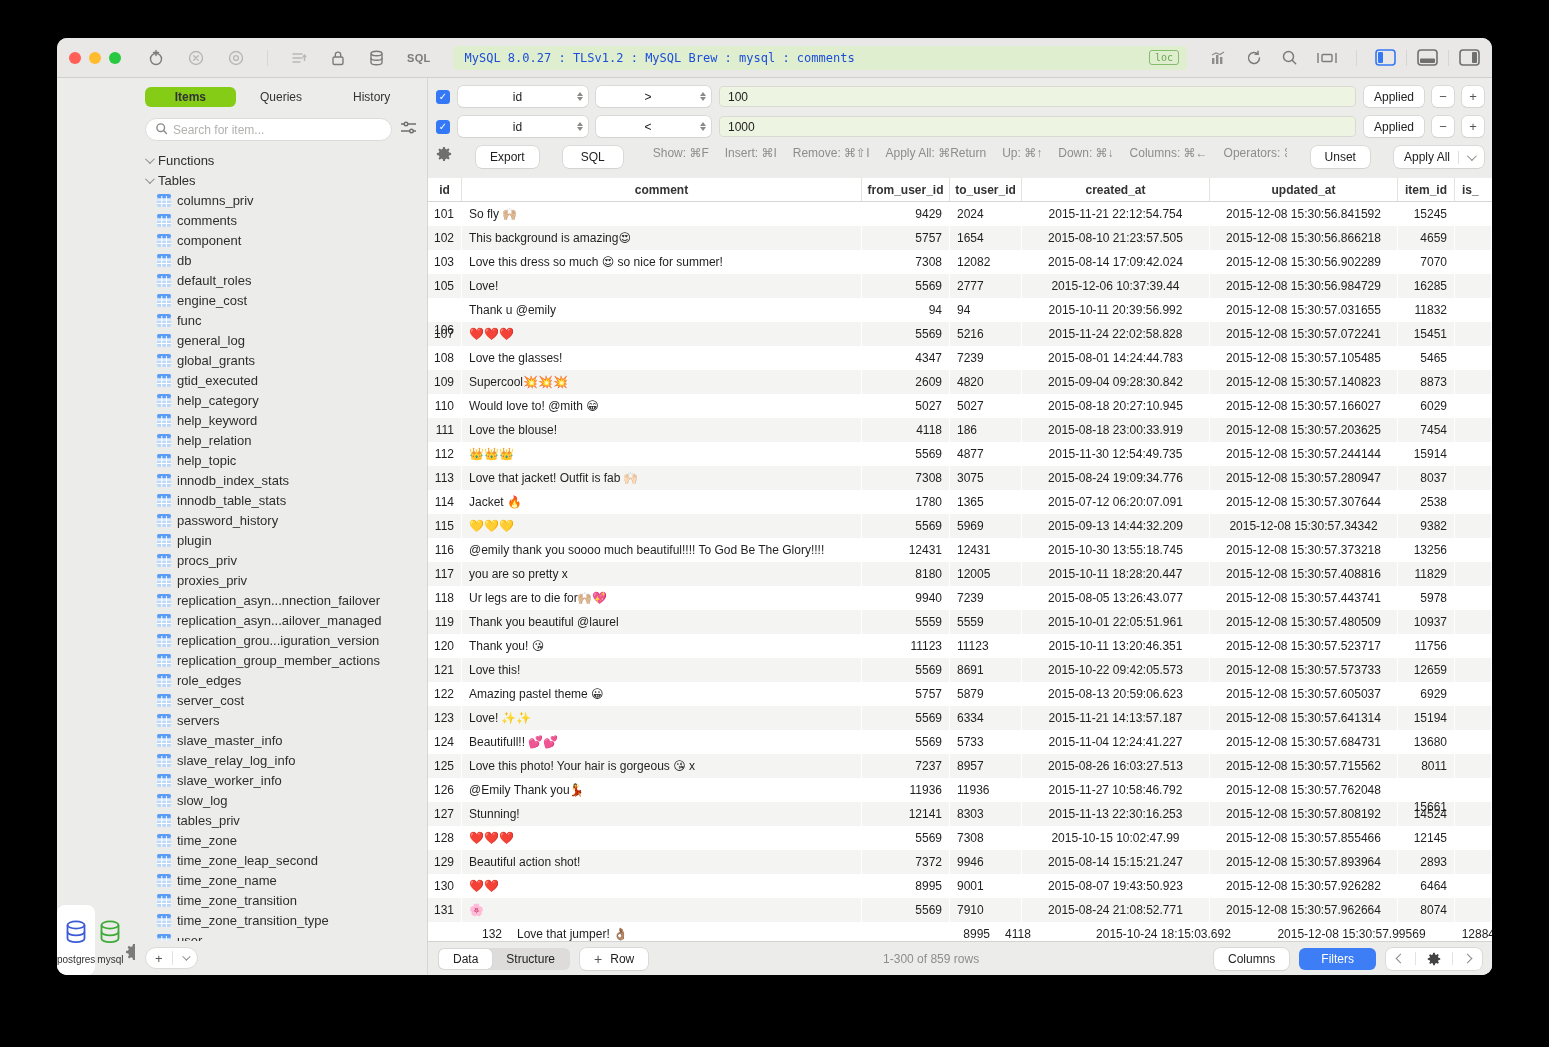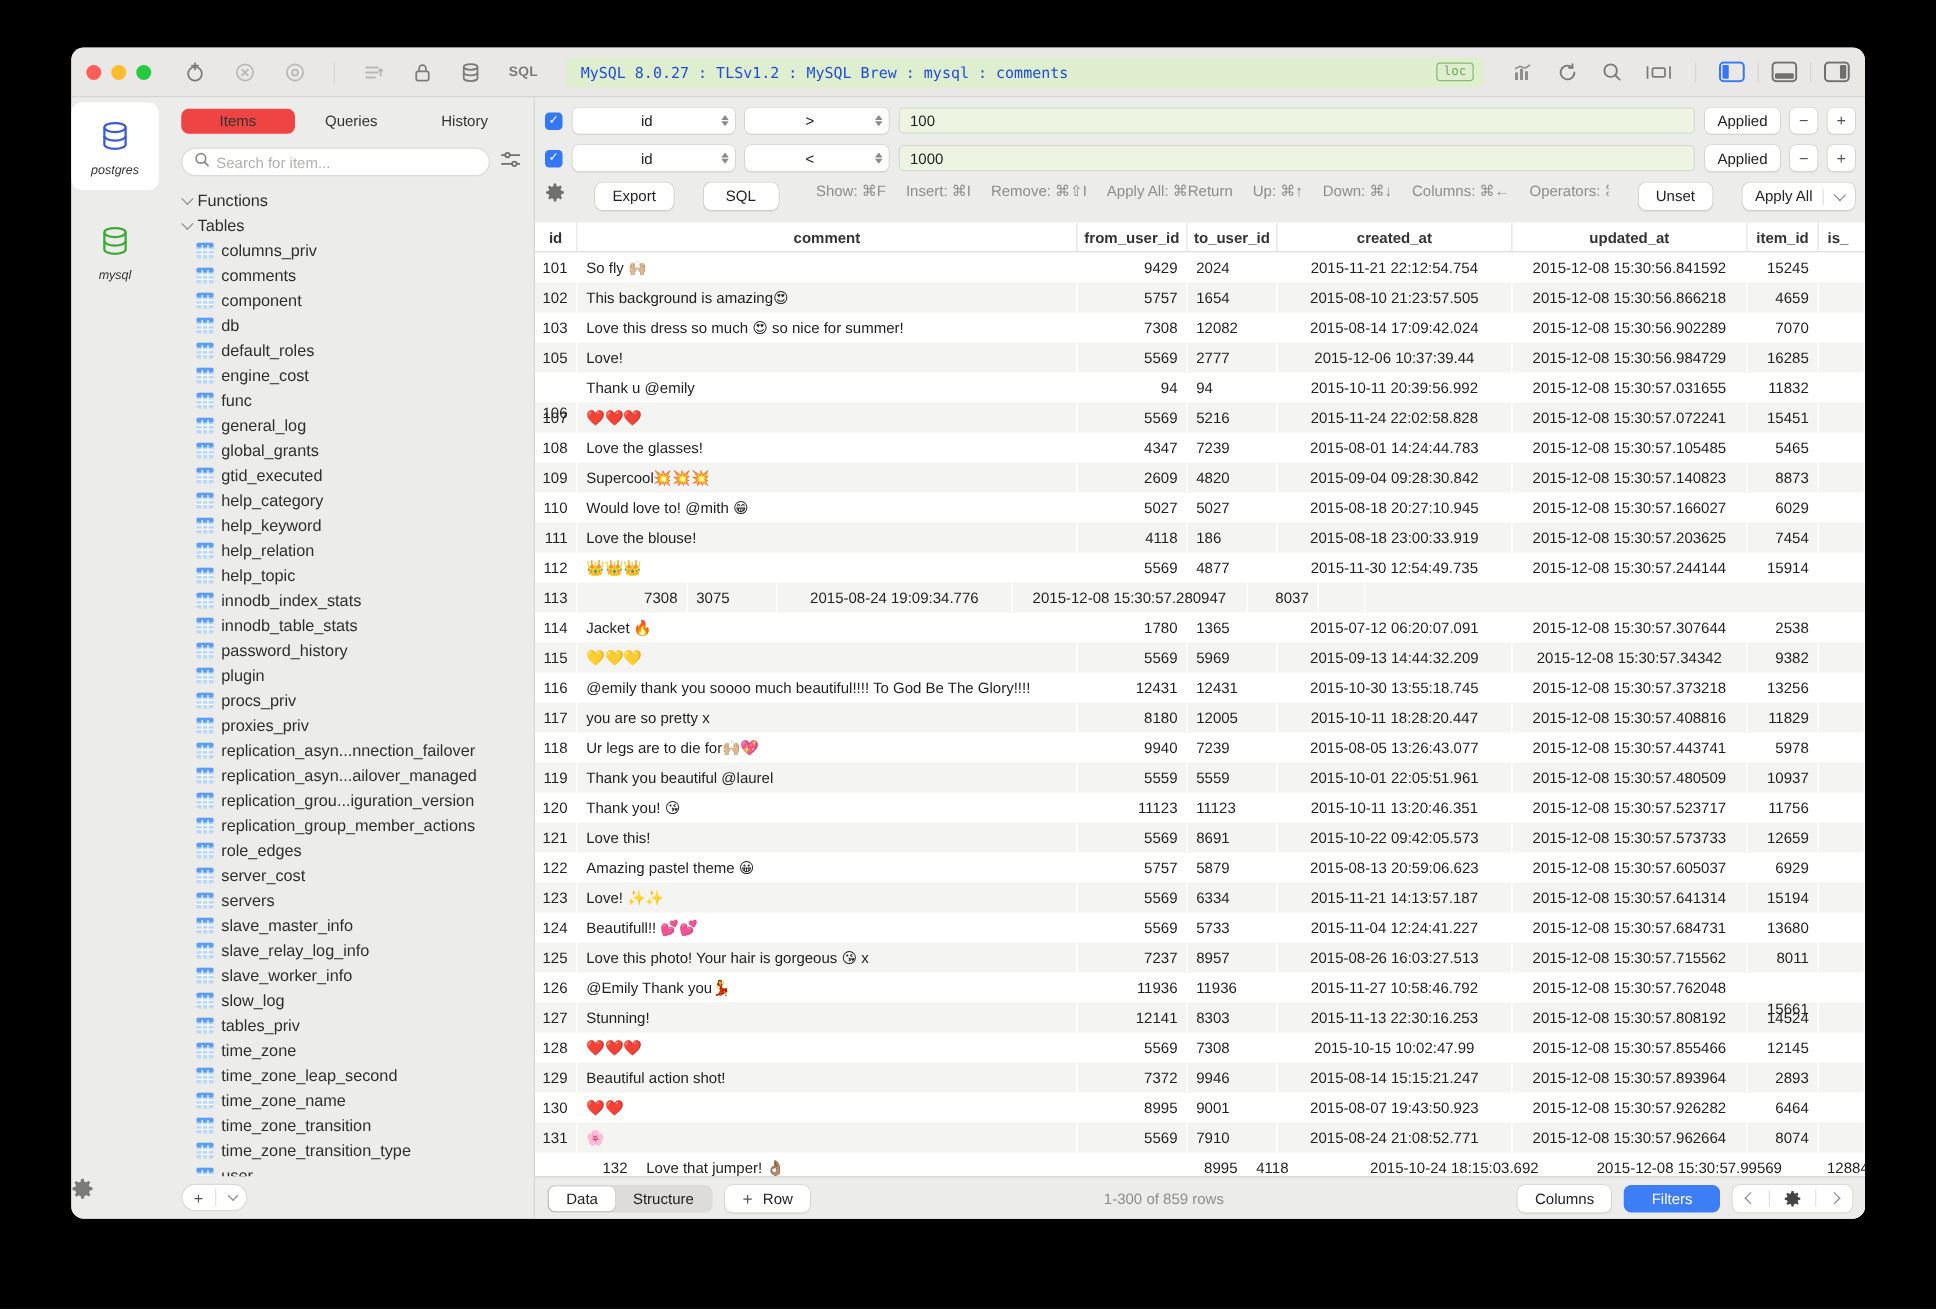--- a/index.html
+++ b/index.html
@@ -14,30 +14,30 @@
   .tb-icons svg { display:block; }
   .tb-sep { width:1px; height:16px; background:#d6d5d3; }
   .sql-label { font-size:11px; font-weight:700; color:#7b7b79; letter-spacing:.3px; }
   .title-field { flex:1; margin:0 22px 0 22px; height:24px; background:#dfeecf; border-radius:4px; display:flex; align-items:center; padding:0 8px; min-width:0; }
   .title-text { flex:1; text-align:left; font-family:"DejaVu Sans Mono","Liberation Mono",monospace; font-size:12px; color:#1d4ed8; padding-left:4px; white-space:nowrap; overflow:hidden; }
   .loc-badge { border:1px solid #85bb6c; color:#6fa854; border-radius:3px; font-size:10px; padding:0 5px; line-height:13px; font-family:"DejaVu Sans Mono",monospace; }
   .layout-btns { display:flex; align-items:center; gap:10px; }
 
   
   .content { flex:1; display:flex; min-height:0; }
-  .rail { width:78px; background:#ececea; display:flex; flex-direction:column; align-items:flex-start; padding-top:4px; flex:0 0 auto;font-style:italic; }
+  .rail { width:78px; background:#ececea; display:flex; flex-direction:row; align-items:flex-end; padding-top:4px; flex:0 0 auto; }
   .rail-item { width:70px; border-radius:8px; display:flex; flex-direction:column; align-items:center; padding:12px 0 10px; gap:7px; }
   .rail-item.selected { background:#fff; }
   .rail-label { font-size:10px; color:#333; }
   .rail-gear { margin-top:auto; margin-bottom:10px; color:#7b7b79; }
 
   .sidebar { width:293px; background:#ececea; border-right:1px solid #d7d6d4; display:flex; flex-direction:column; flex:0 0 auto; min-height:0; }
   .side-tabs { display:flex; align-items:center; padding:9px 10px 4px; }
   .side-tab { flex:1; text-align:center; font-size:12px; color:#333; padding:3px 0; border-radius:6px; cursor:default; }
-  .side-tab.active { background:#ef4444; }
+  .side-tab.active { background:#84cc16;font-weight:bold; }
   .side-search { display:flex; align-items:center; gap:8px; padding:7px 10px 6px; }
   .search-box { flex:1; display:flex; align-items:center; gap:5px; background:#fff; border:1px solid #dcdbd9; border-radius:12px; height:23px; padding:0 9px; }
   .search-box input { border:none; outline:none; background:transparent; font-size:12px; color:#333; width:100%; font-family:inherit; }
   .search-box input::placeholder { color:#b2b1af; }
   .tree { flex:1; overflow:hidden; padding:3px 0 0 8px; }
   .tree-row { display:flex; align-items:center; height:20px; gap:6px; font-size:13px; color:#2e2e2c; white-space:nowrap; }
   .tree-row .chev { margin-left:2px; }
   .tree-item { padding-left:14px; }
   .side-bottom { height:34px; display:flex; align-items:center; padding:0 10px; }
   .addgroup { display:flex; align-items:center; background:#fff; border:1px solid #dcdbd9; border-radius:11px; height:22px; overflow:hidden; }
@@ -843,20 +843,21 @@
             <div class="gcell " style="width: 400px; flex: 0 0 auto;">👑👑👑</div>
             <div class="gcell r" style="width: 88px; flex: 0 0 auto;">5569</div>
             <div class="gcell " style="width: 72px; flex: 0 0 auto;">4877</div>
             <div class="gcell c" style="width: 188px; flex: 0 0 auto;">2015-11-30 12:54:49.735</div>
             <div class="gcell c" style="width: 188px; flex: 0 0 auto;">2015-12-08 15:30:57.244144</div>
             <div class="gcell r" style="width: 57px; flex: 0 0 auto;">15914</div>
             <div class="gcell " style="width: 37px; flex: 0 0 auto;"></div>
           </div>
           <div class="grow alt">
             <div class="gcell r" style="width: 34px; flex: 0 0 auto;">113</div>
+            <div class="gcell " style="width: 400px; flex: 0 0 auto;">Love that jacket! Outfit is fab 🙌🏻</div>
             <div class="gcell r" style="width: 88px; flex: 0 0 auto;">7308</div>
             <div class="gcell " style="width: 72px; flex: 0 0 auto;">3075</div>
             <div class="gcell c" style="width: 188px; flex: 0 0 auto;">2015-08-24 19:09:34.776</div>
             <div class="gcell c" style="width: 188px; flex: 0 0 auto;">2015-12-08 15:30:57.280947</div>
             <div class="gcell r" style="width: 57px; flex: 0 0 auto;">8037</div>
             <div class="gcell " style="width: 37px; flex: 0 0 auto;"></div>
           </div>
           <div class="grow">
             <div class="gcell r" style="width: 34px; flex: 0 0 auto;">114</div>
             <div class="gcell " style="width: 400px; flex: 0 0 auto;">Jacket 🔥</div>

